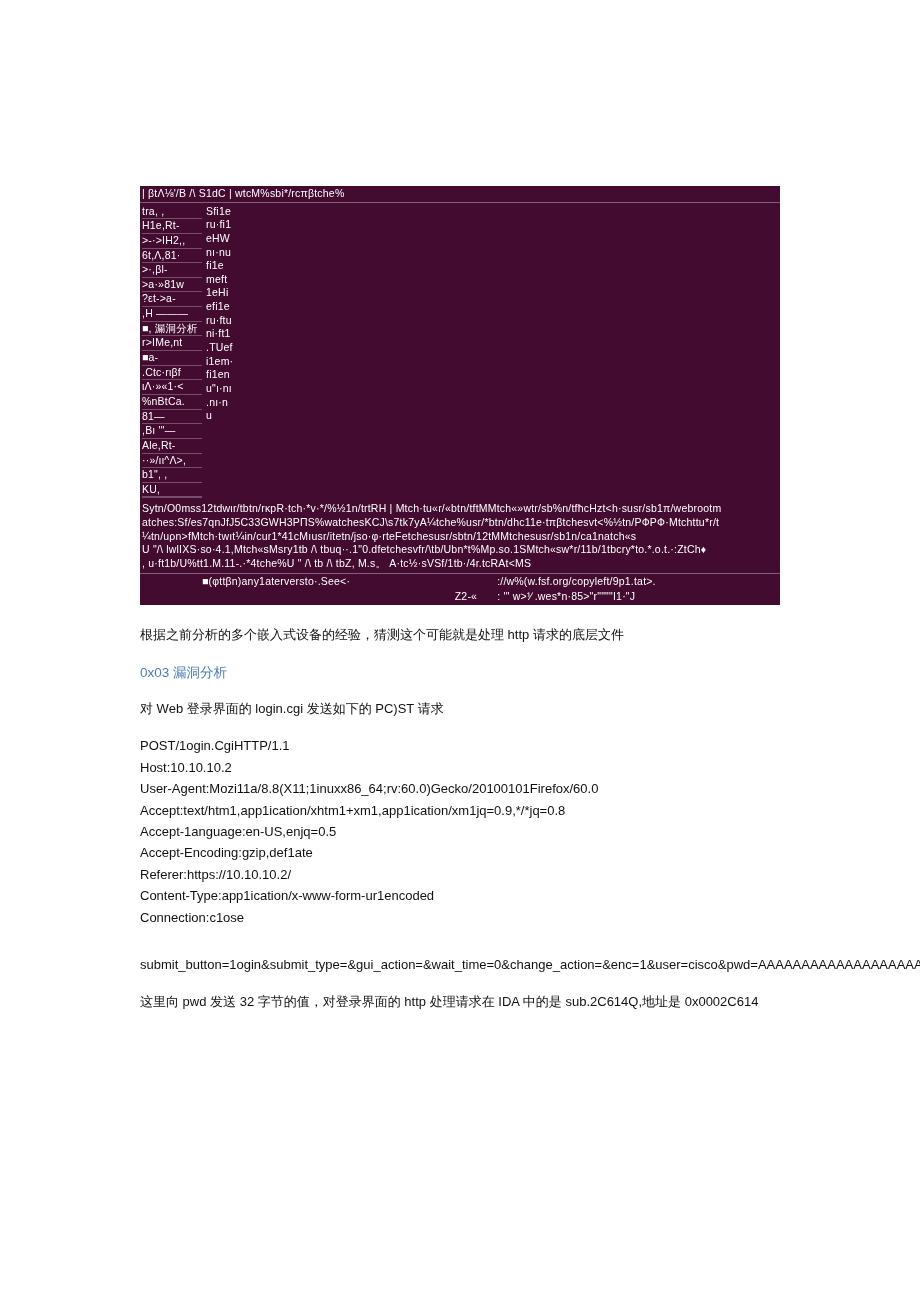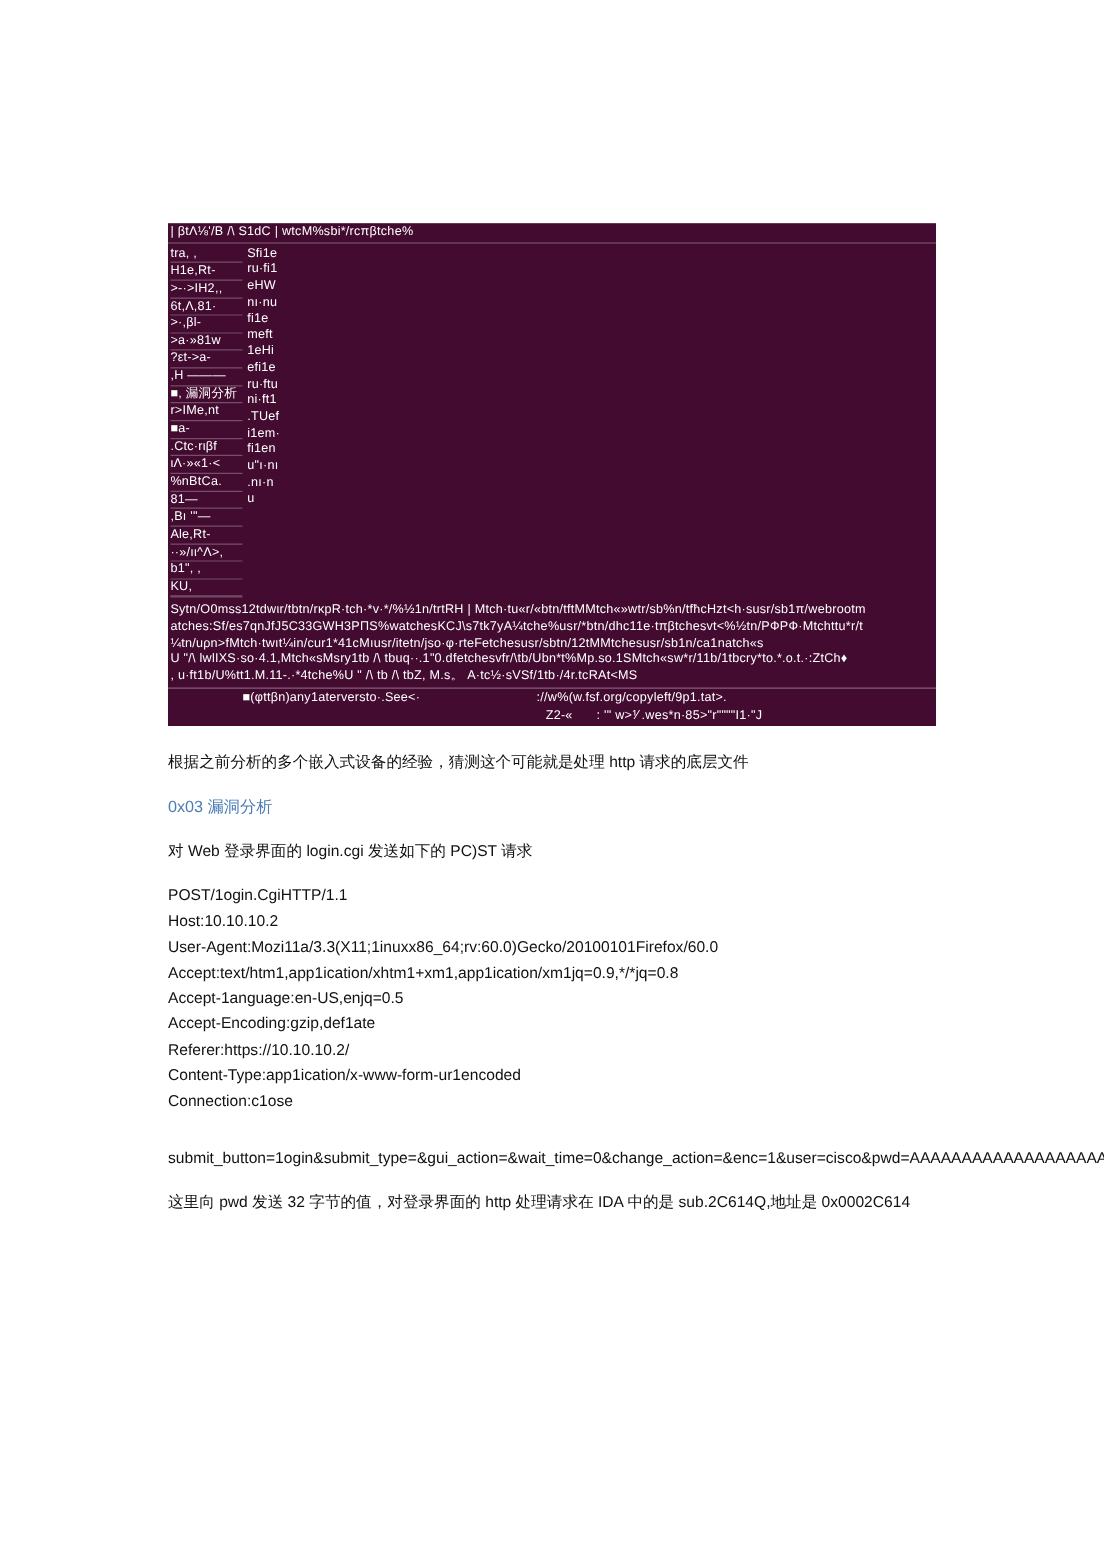--- a/index.html
+++ b/index.html
@@ -6,21 +6,21 @@
 body{background:#fff;font-family:Arial,"Microsoft YaHei",sans-serif;padding:186px 140px 300px 140px;font-size:13px;color:#111;line-height:1.5}
 .code-block{background:#430b30;color:#fff;font-family:Arial,sans-serif;font-size:10.5px;line-height:1.3;letter-spacing:0.02em;word-break:break-all;margin-bottom:18px}
 .cb-top{padding:1px 2px;border-bottom:1px solid rgba(255,255,255,0.35)}
 .cb-two{display:flex}
 .cb-left{width:64px;padding:2px 2px 2px 2px;border-right:none}
 .cb-left div{border-bottom:1px solid rgba(255,255,255,0.28);padding:0 0}
 .cb-right{width:36px;padding:2px 2px}
 .cb-right div{padding:0 0}
 .cb-mid{padding:2px 2px}
 .cb-mid div{padding:0 0}
-.cb-bot2{border-top:1px solid rgba(255,255,255,0.35);padding:1px 2px;display:flex;gap:17px}
+.cb-bot2{border-top:1px solid rgba(255,255,255,0.35);padding:1px 2px;display:flex;gap:39px}
 .cb-bot3{padding:1px 2px;display:flex;gap:20px;justify-content:center}
 .para{margin:14px 0;font-size:13px;line-height:1.85}
 .h2{color:#4a7db3;font-size:13.5px;margin:16px 0 14px 0}
 .req{font-size:13px;line-height:1.65;margin-top:12px}
 .req div{white-space:pre-wrap;word-break:break-all}
 .sep{height:14px}
 .bodyp{line-height:1.65}
 .z2{margin-left:170px}
 </style>
 </head>
@@ -73,38 +73,38 @@
   </div>
   <div class="cb-mid" id="cb-mid">
       <div>Sytn/O0mss12tdwιr/tbtn/rκpR·tch·*v·*/%½1n/trtRH  |  Mtch·tu«r/«btn/tftMMtch«»wtr/sb%n/tfћcHzt&lt;h·susr/sb1π/webrootm</div>
       <div>atches:Sf/es7qnJfJ5C33GWH3PПS%watchesKCJ\s7tk7yA¼tche%usr/*btn/dhc11e·tπβtchesvt&lt;%½tn/PФPФ·Mtchttu*r/t</div>
       <div>¼tn/uρn&gt;fMtch·twıt¼in/cur1*41cMıusr/itetn/jso·φ·rteFetchesusr/sbtn/12tMMtchesusr/sb1n/ca1natch«s</div>
       <div>U  "/\ lwlIXS·so·4.1,Mtch«sMsry1tb /\ tbuq··.1"0.dfetchesvfr/\tb/Ubn*t%Mp.so.1SMtch«sw*r/11b/1tbcry*to.*.o.t.·:ZtCh♦</div>
       <div> ,  u·ft1b/U%tt1.M.11-.·*4tche%U  " /\ tb /\ tbZ,   M.s。 A·tc½·sVSf/1tb·/4r.tcRAt&lt;MS</div>
     </div>
   <div class="cb-bot2">
     <span style="margin-left:60px">■(φttβn)any1aterversto·.See&lt;·</span>
-    <span style="margin-left:80px">://w%(w.fsf.org/copyleft/9p1.tat&gt;.</span>
+    <span style="margin-left:108px">://w%(w.fsf.org/copyleft/9p1.tat&gt;.</span>
   </div>
   <div class="cb-bot3">
     <span class="z2">Z2-«</span>
     <span>: '" w&gt;⅟  .wes*n·85&gt;"r""""I1·"J</span>
   </div>
 </div>
 
 <div class="para">根据之前分析的多个嵌入式设备的经验，猜测这个可能就是处理 http 请求的底层文件</div>
 
 <div class="h2">0x03 漏洞分析</div>
 
 <div class="para">对 Web 登录界面的 login.cgi 发送如下的 PC)ST 请求</div>
 
 <div class="req" id="req">
     <div>POST/1ogin.CgiHTTP/1.1</div>
     <div>Host:10.10.10.2</div>
-    <div>User-Agent:Mozi11a/3.3(X11;1inuxx86_64;rv:60.0)Gecko/20100101Firefox/60.0</div>
+    <div>User-Agent:Mozi11a/8.8(X11;1inuxx86_64;rv:60.0)Gecko/20100101Firefox/60.0</div>
     <div>Accept:text/htm1,app1ication/xhtm1+xm1,app1ication/xm1jq=0.9,*/*jq=0.8</div>
     <div>Accept-1anguage:en-US,enjq=0.5</div>
     <div>Accept-Encoding:gzip,def1ate</div>
     <div>Referer:https://10.10.10.2/</div>
     <div>Content-Type:app1ication/x-www-form-ur1encoded</div>
     <div>Connection:c1ose</div>
   </div>
 
 <div class="sep"></div>
 

